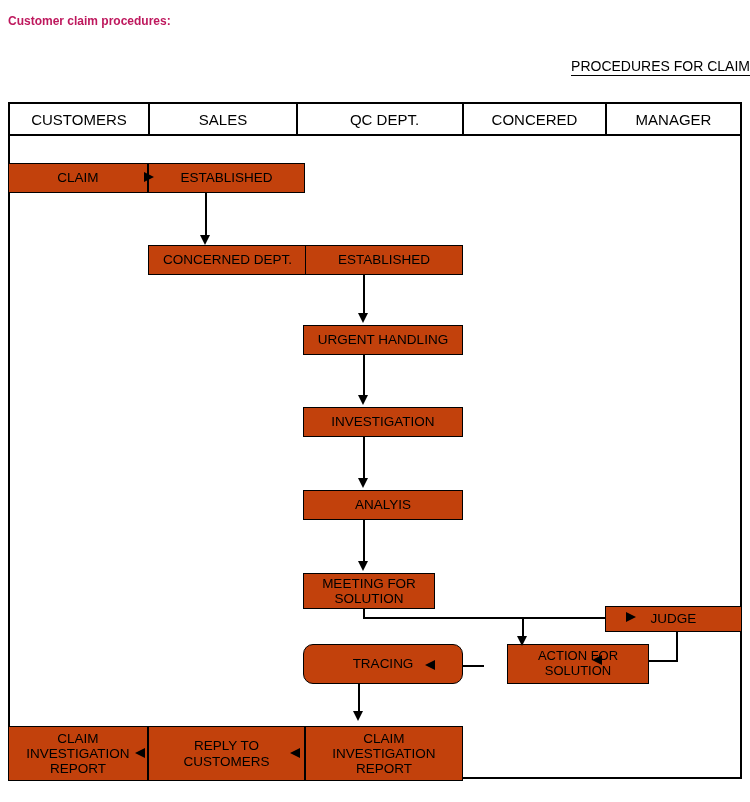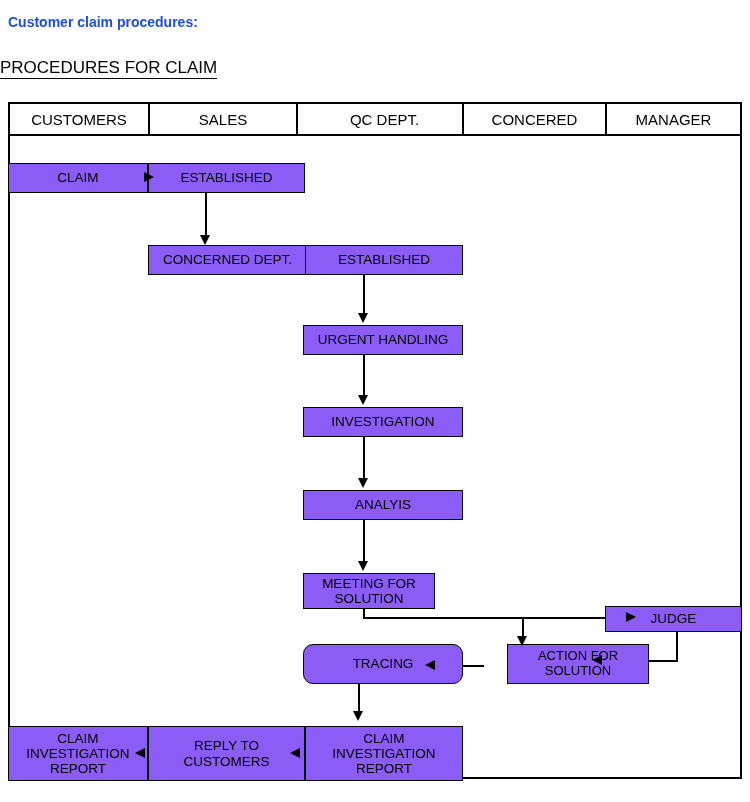--- a/index.html
+++ b/index.html
@@ -9,26 +9,26 @@
     font-family:"Liberation Sans", sans-serif;
     color:#000000;
     overflow:hidden;
     position:relative;
   }
   .page{position:relative;width:750px;height:802px;}
 
   
   .red-heading{
     position:absolute;left:8px;top:14px;
-    font-size:14px;font-weight:bold;color:#1d4ed8;
+    font-size:12px;font-weight:bold;color:#be185d;
     letter-spacing:0px;white-space:nowrap;
   }
   .chart-title{
     position:absolute;left:0;top:58px;width:750px;
-    text-align:left;font-size:17px;
+    text-align:right;font-size:14px;
     white-space:nowrap;
   }
   .chart-title span{
     border-bottom:1.5px solid #000;
     padding-bottom:1px;
   }
 
   
   .grid{
     position:absolute;left:8px;top:102px;
@@ -48,21 +48,21 @@
     font-size:15px;white-space:nowrap;
     box-sizing:border-box;
   }
   .hdr.divr{border-right:2px solid #000;}
 
   
   .box{
     position:absolute;
     border:1.6px solid #000;
     box-sizing:border-box;
-    background:#8b5cf6;
+    background:#c2410c;
     display:flex;align-items:center;justify-content:center;
     text-align:center;
     font-size:13.5px;
     line-height:1.12;
     white-space:pre-line;
     z-index:4;
   }
   .box.small{font-size:13px;margin-left:44px;}
 
   

